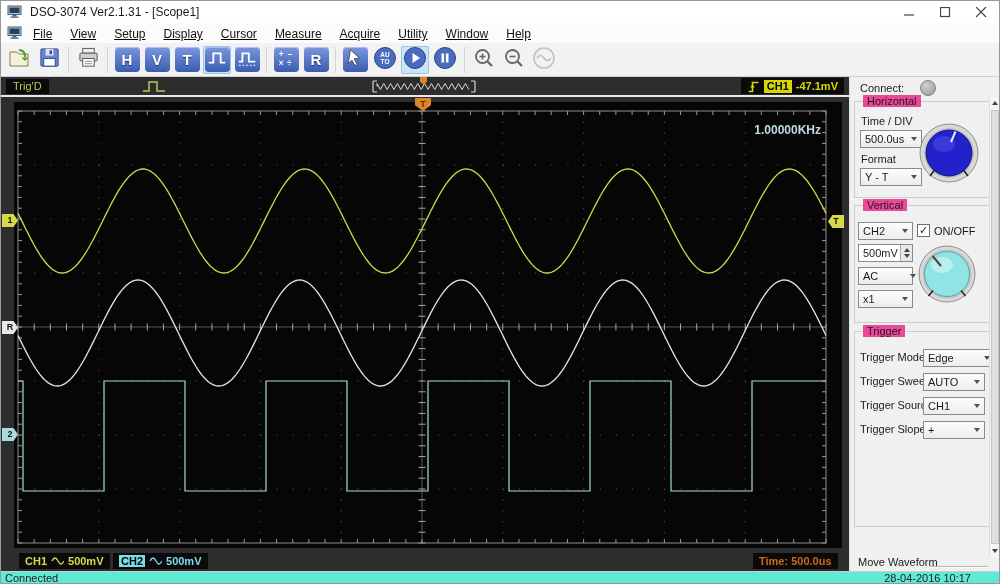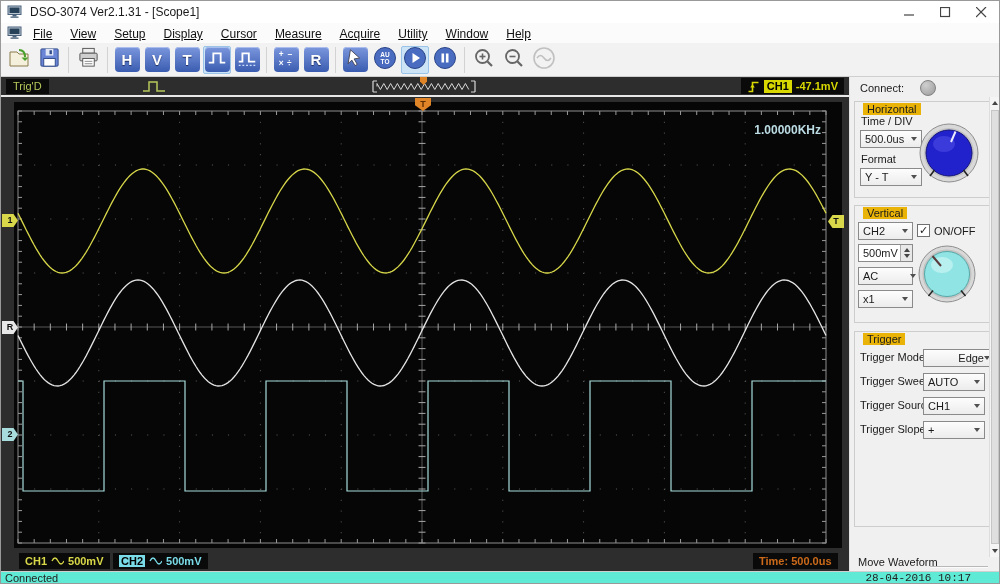--- a/index.html
+++ b/index.html
@@ -52,42 +52,42 @@
   .ch1box { left:18px; color:#d8d848; }
   .ch2box { left:112px; color:#7adce8; }
   .ch2badge { background:#7adce8; color:#000; padding:0 2px; }
   .timebox { position:absolute; top:3px; left:752px; height:16px; background:#0a0a0a; color:#cc6a1a; font-size:11px; font-weight:bold; padding:0 6px; line-height:16px; }
 
   
   .rightpanel { position:relative; width:152px; background:#f0f0f0; border-left:1px solid #e2e2e2; font-size:11px; color:#1a1a1a; }
   .connect-row { position:absolute; left:10px; top:3px; display:flex; align-items:center; gap:16px; }
   .led { width:16px; height:16px; border-radius:50%; background:radial-gradient(circle at 35% 30%, #cfcfcf, #9a9a9a); border:1px solid #808080; }
   .group { position:absolute; border:1px solid #cdcdcd; }
-  .group .legend { position:absolute; top:-7px; left:8px; background:#eab308; padding:0 4px; font-size:11px;margin-top:8px; }
+  .group .legend { position:absolute; top:-7px; left:8px; background:#ec4899; padding:0 4px; font-size:11px; }
   .lbl { position:absolute; font-size:11px; white-space:nowrap; }
   .select { position:absolute; height:18px; background:linear-gradient(#fdfdfd,#ececec); border:1px solid #8a8a8a; font-size:11px; display:flex; align-items:center; padding-left:4px; cursor:default; }
   .select .sel-val { flex:1; }
   .sel-arr { width:0; height:0; border-left:3.5px solid transparent; border-right:3.5px solid transparent; border-top:4px solid #505050; margin-right:4px; }
   .checkbox { position:absolute; width:13px; height:13px; background:#fff; border:1px solid #707070; font-size:11px; line-height:11px; text-align:center; color:#222; }
   .spinner { position:absolute; height:18px; background:#fff; border:1px solid #8a8a8a; font-size:11px; display:flex; align-items:center; padding-left:4px; }
   .spin-btns { margin-left:auto; width:12px; height:100%; border-left:1px solid #aaa; display:flex; flex-direction:column; align-items:center; justify-content:space-evenly; background:#e8e8e8; }
   .up-arr { width:0; height:0; border-left:3px solid transparent; border-right:3px solid transparent; border-bottom:4px solid #444; }
   .dn-arr { width:0; height:0; border-left:3px solid transparent; border-right:3px solid transparent; border-top:4px solid #444; }
   .knob { position:absolute; cursor:pointer; }
   .movewave { position:absolute; left:8px; top:479px; font-size:11px; }
   .moveline { position:absolute; left:80px; top:489px; width:58px; border-top:1px solid #b8b8b8; border-bottom:1px solid #fbfbfb; }
   .vscroll { position:absolute; right:0; top:20px; width:10px; height:460px; background:#f5f5f5; border-left:1px solid #ddd; }
   .vs-up, .vs-dn { position:absolute; left:1px; width:8px; height:10px; display:flex; align-items:center; justify-content:center; }
   .vs-up { top:1px; } .vs-dn { bottom:1px; }
   .vs-thumb { position:absolute; left:1px; top:13px; width:8px; height:434px; background:#dfdfdf; border:1px solid #c6c6c6; }
 
   
   .statusbar { position:relative; height:24px; background:#5eead4; border-top:1px solid #cfcfcf; font-size:11px; color:#222; }
   .statusbar .conn { position:absolute; left:4px; top:0px; }
-  .statusbar .dt { position:absolute; right:28px; top:0px;font-family:Liberation Mono, monospace; }
+  .statusbar .dt { position:absolute; right:28px; top:0px; }
   .grip { position:absolute; right:1px; bottom:1px; }
 </style>
 </head>
 <body>
 
 <div class="app">
 
   <div class="titlebar">
     <span class="menu-icon">
       <svg width="15" height="14">
@@ -668,21 +668,21 @@
           <line x1="25" y1="23" x2="16.5" y2="13" stroke="#5a3a3a" stroke-width="2"></line>
           <line x1="12.5" y1="53" x2="17" y2="47.5" stroke="#222" stroke-width="1.5"></line>
           <line x1="49.5" y1="53" x2="45" y2="47.5" stroke="#222" stroke-width="1.5"></line>
         </svg>
       </div>
 
       <div class="group" style="left:4px; top:254px; width:136px; height:196px;">
         <span class="legend">Trigger</span>
         <div id="trigger-rows">
             <span class="lbl" style="left: 5px; top: 19px;">Trigger Mode</span>
-            <div class="select" style="left: 68px; top: 17px; width: 72px; text-align: right;">
+            <div class="select" style="left: 68px; top: 17px; width: 72px;">
               <span class="sel-val">Edge</span>
               <span class="sel-arr"></span>
             </div>
             <span class="lbl" style="left: 5px; top: 43px;">Trigger Sweep</span>
             <div class="select" style="left: 68px; top: 41px; width: 62px;">
               <span class="sel-val">AUTO</span>
               <span class="sel-arr"></span>
             </div>
             <span class="lbl" style="left: 5px; top: 67px;">Trigger Source</span>
             <div class="select" style="left: 68px; top: 65px; width: 62px;">

